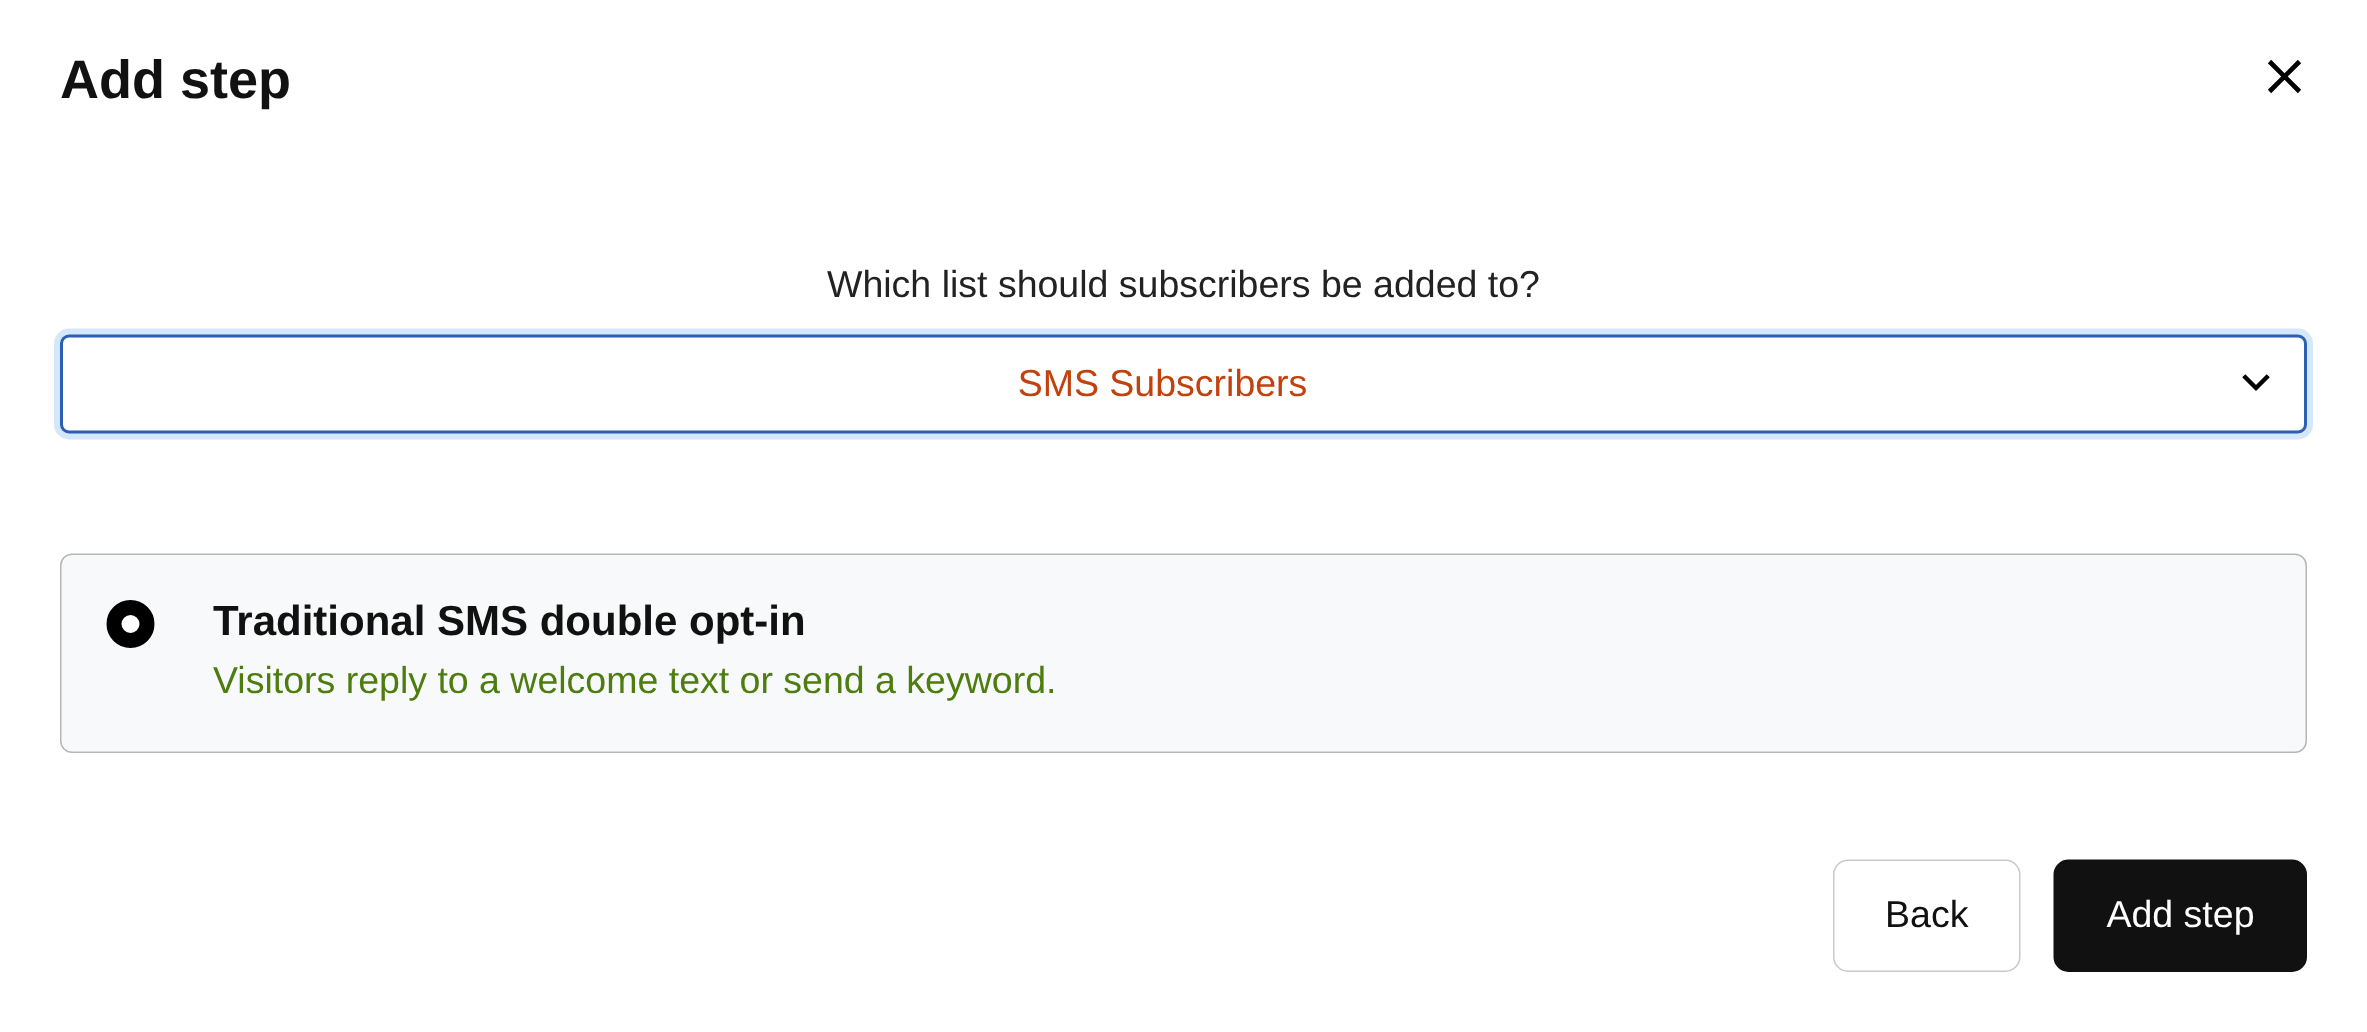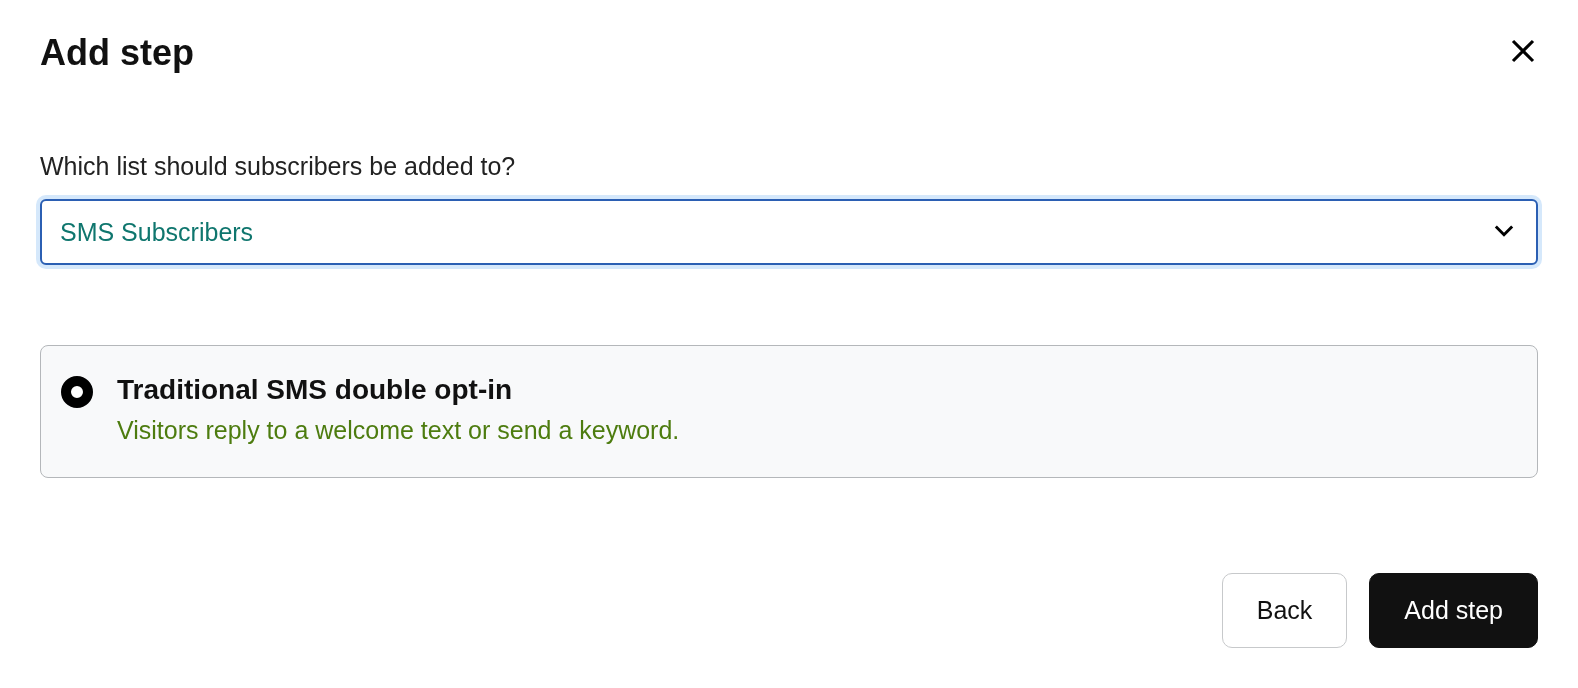--- a/index.html
+++ b/index.html
@@ -32,21 +32,22 @@
     padding: 0;
     margin-top: 4px;
   }
   .close-btn svg {
     width: 30px;
     height: 30px;
     stroke: #000;
     stroke-width: 2.5;
   }
   .field-group {
-    margin-top: 78px;
+    margin-top: 102px;
+    text-align: center;
   }
   .field-label {
     font-size: 25px;
     color: #222;
     margin-bottom: 18px;
     display: block;
   }
   .select-wrapper {
     position: relative;
     border: 2px solid #2b5fb3;
@@ -54,39 +55,39 @@
     box-shadow: 0 0 0 4px #d5e8fb;
     background: #fff;
     height: 66px;
     display: flex;
     align-items: center;
     padding: 0 18px;
     cursor: pointer;
   }
   .select-value {
     font-size: 25px;
-    color: #0f766e;
+    color: #c2410c;
     flex: 1;
   }
   .chevron-icon svg {
     width: 28px;
     height: 28px;
     stroke: #000;
     stroke-width: 2.5;
     fill: none;
   }
   .option-card {
     margin-top: 80px;
     border: 1px solid #b4b7ba;
     border-radius: 8px;
     background: #f8f9fa;
-    padding: 28px 30px 32px 20px;
+    padding: 28px 30px 32px 30px;
     display: flex;
     align-items: flex-start;
-    gap: 24px;
+    gap: 39px;
     cursor: pointer;
   }
   .radio {
     width: 32px;
     height: 32px;
     border-radius: 50%;
     border: 10px solid #000;
     background: #fff;
     flex-shrink: 0;
     margin-top: 2px;

